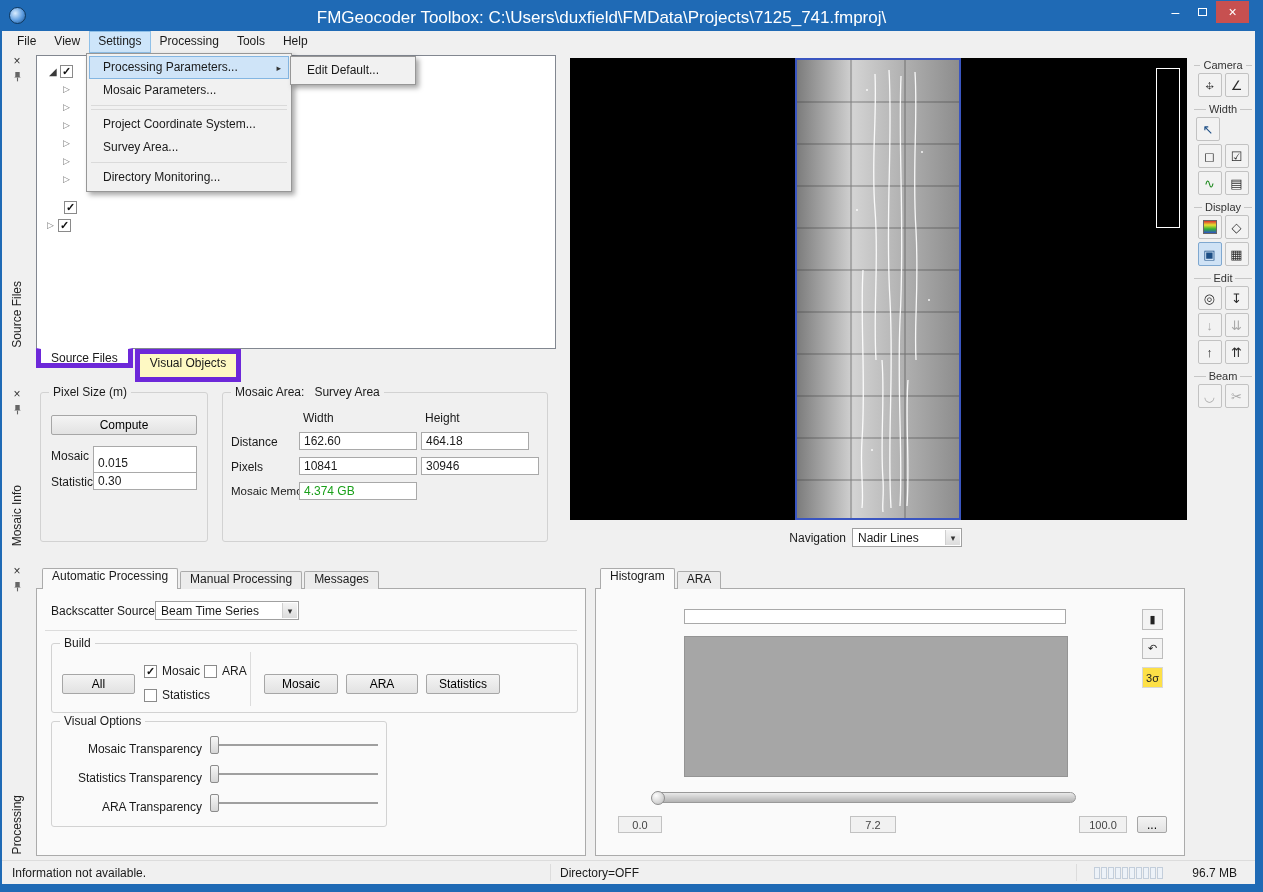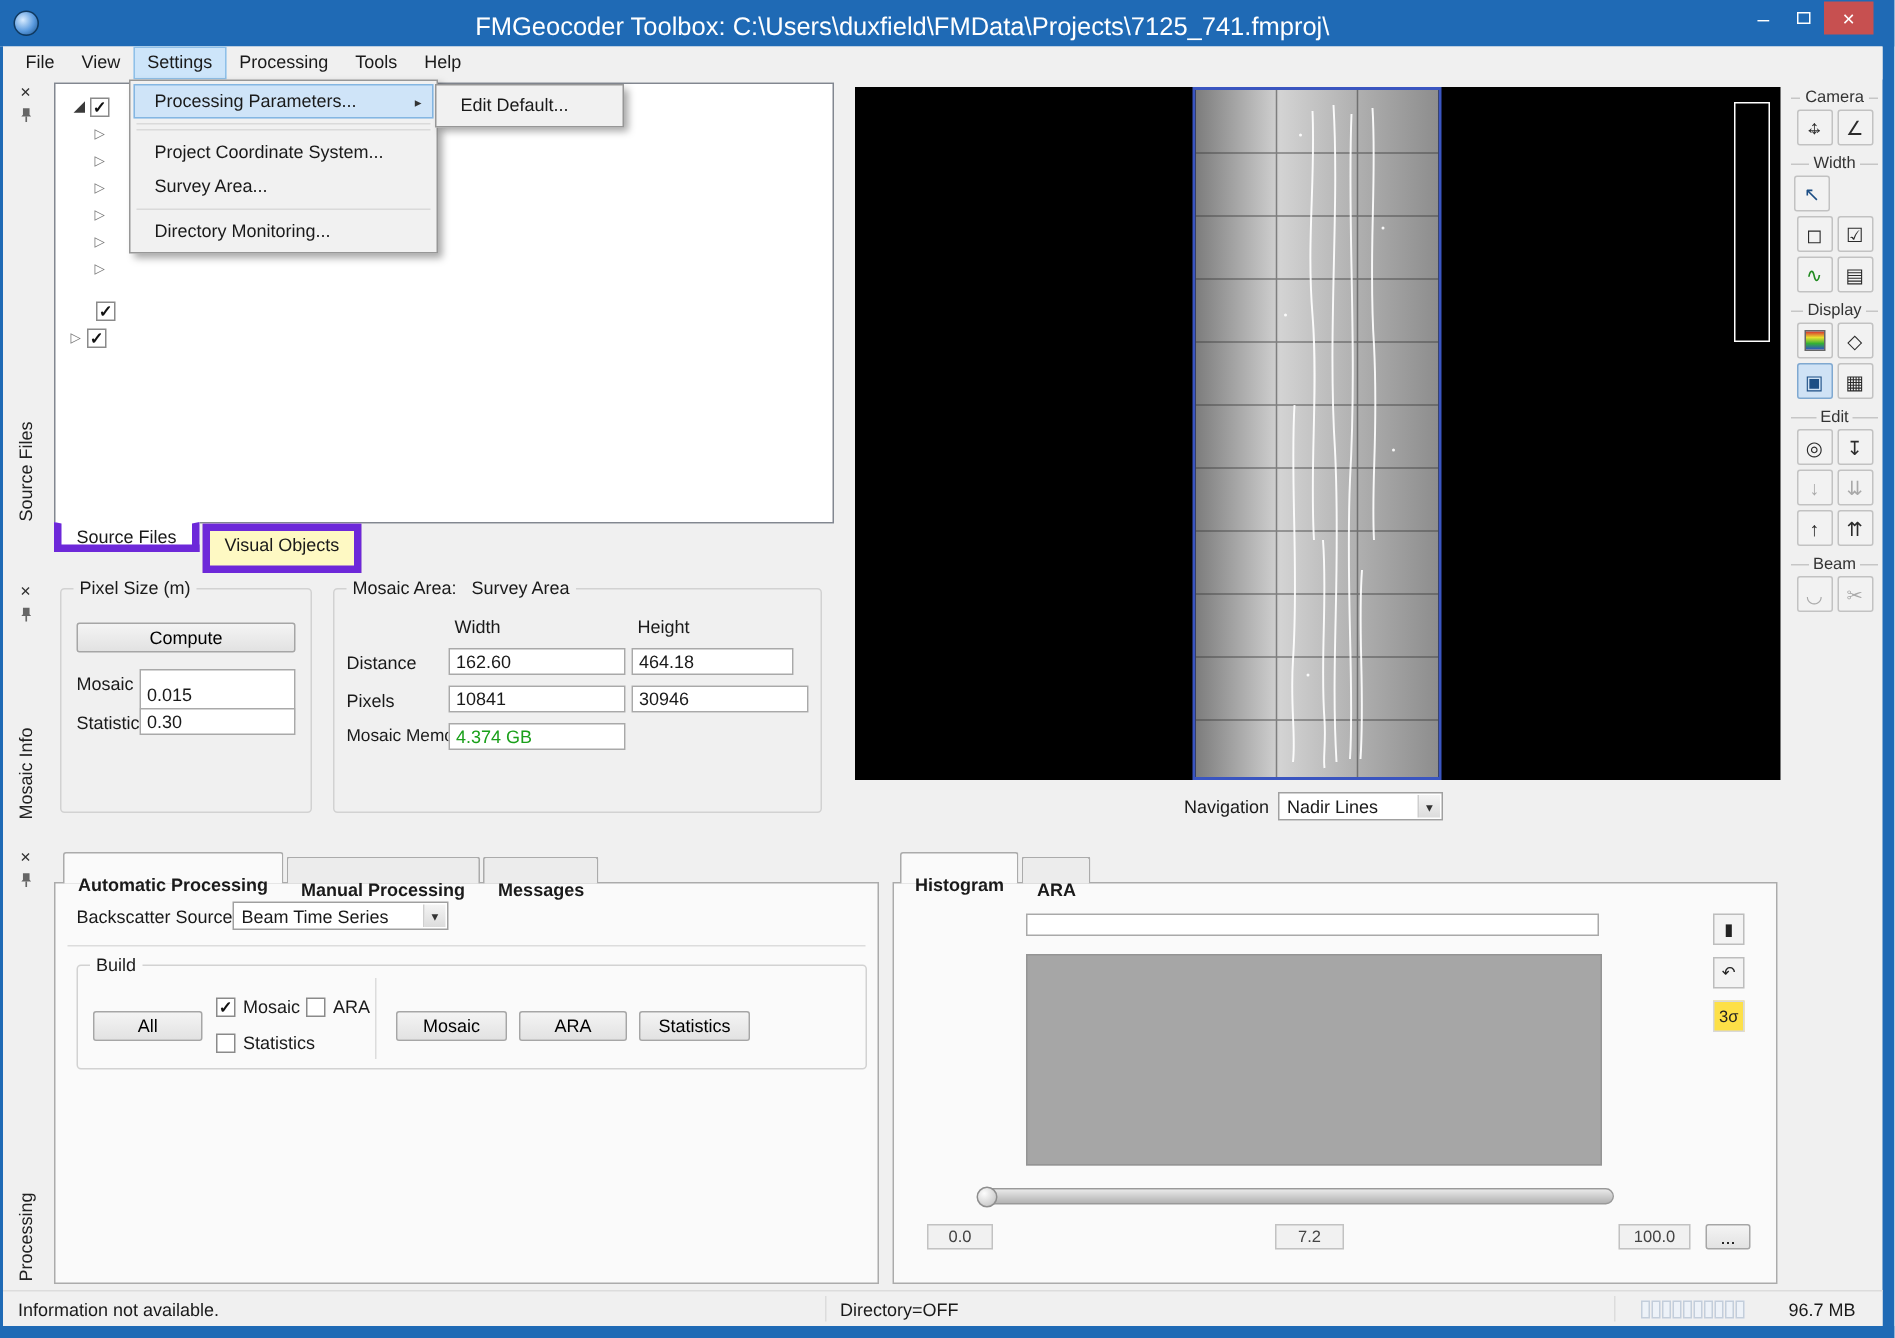--- a/index.html
+++ b/index.html
@@ -65,21 +65,21 @@
   .vsep { position:absolute; width:1px; background:#dcdcdc; }
   .cbrow { position:absolute; display:flex; align-items:center; gap:5px; }
 
   
   .display { position:absolute; left:570px; top:58px; width:617px; height:462px; background:#000; }
   .strip { position:absolute; left:225px; top:0; width:166px; height:462px; border:2px solid #3a55c0; }
   .scalebar { position:absolute; left:586px; top:10px; width:24px; height:160px; border:1px solid #fff; }
 
   
   .ttabs { position:absolute; display:flex; align-items:flex-end; height:21px; z-index:5; }
-  .ttab { height:18px; padding:14px 9px 0; background:#ececec; border:1px solid #ababab; border-bottom:none; margin-right:2px; border-radius:2px 2px 0 0;font-weight:bold; }
+  .ttab { height:18px; padding:0 9px 0; background:#ececec; border:1px solid #ababab; border-bottom:none; margin-right:2px; border-radius:2px 2px 0 0; }
   .ttab.active { background:#fafafa; height:21px; }
   .page { position:absolute; background:#fafafa; border:1px solid #ababab; }
   .page .gtitle { background:#fafafa; }
 
   
   .slider { position:absolute; height:18px; }
   .slider .track { position:absolute; left:0; right:0; top:8px; height:2px; background:#9f9f9f; }
   .slider .thumb { position:absolute; left:0; top:0; width:9px; height:18px; background:linear-gradient(#f7f7f7,#d6d6d6); border:1px solid #8c8c8c; border-radius:2px; }
 
   
@@ -135,20 +135,21 @@
   <div class="menu-item">File</div>
   <div class="menu-item">View</div>
   <div class="menu-item open">Settings</div>
   <div class="menu-item">Processing</div>
   <div class="menu-item">Tools</div>
   <div class="menu-item">Help</div>
 </div>
 
 <div class="menu-popup">
   <div class="mi hl"><span>Processing Parameters...</span><span class="sub">▸</span></div>
+  <div class="mi">Mosaic Parameters...</div>
   <div class="msep"></div>
   <div class="msep"></div>
   <div class="mi">Project Coordinate System...</div>
   <div class="mi">Survey Area...</div>
   <div class="msep"></div>
   <div class="mi">Directory Monitoring...</div>
 </div>
 <div class="submenu">
   <div class="mi">Edit Default...</div>
 </div>
@@ -419,20 +420,38 @@
     <div class="cbrow" style="left:92px; top:44px;">
       <span class="cbx"></span>
       <span>Statistics</span>
     </div>
     <div class="vsep" style="left:198px; top:8px; height:54px;"></div>
     <button class="btn" style="left:212px; top:30px; width:74px; height:20px;">Mosaic</button>
     <button class="btn" style="left:294px; top:30px; width:72px; height:20px;">ARA</button>
     <button class="btn" style="left:374px; top:30px; width:74px; height:20px;">Statistics</button>
   </div>
 
+  <div class="group" style="left:14px; top:132px; width:336px; height:106px;">
+    <div class="gtitle">Visual Options</div>
+    <div class="label" style="left:4px; top:20px; width:146px; text-align:right;">Mosaic Transparency</div>
+    <div class="slider" style="left:158px; top:14px; width:168px;">
+        <span class="track"></span>
+        <span class="thumb"></span>
+      </div>
+    <div class="label" style="left:4px; top:49px; width:146px; text-align:right;">Statistics Transparency</div>
+    <div class="slider" style="left:158px; top:43px; width:168px;">
+        <span class="track"></span>
+        <span class="thumb"></span>
+      </div>
+    <div class="label" style="left:4px; top:78px; width:146px; text-align:right;">ARA Transparency</div>
+    <div class="slider" style="left:158px; top:72px; width:168px;">
+        <span class="track"></span>
+        <span class="thumb"></span>
+      </div>
+  </div>
 </div>
 
 <div class="ttabs" style="left:600px; top:568px;">
   <div class="ttab active">Histogram</div>
   <div class="ttab">ARA</div>
 </div>
 <div class="page" style="left:595px; top:588px; width:590px; height:268px;">
   <div class="field" style="left:88px; top:20px; width:382px; height:15px;"></div>
   <div class="histo-box" style="left:88px; top:47px; width:384px; height:141px;"></div>
   <button class="hbtn" style="left:546px; top:20px;">▮</button>

